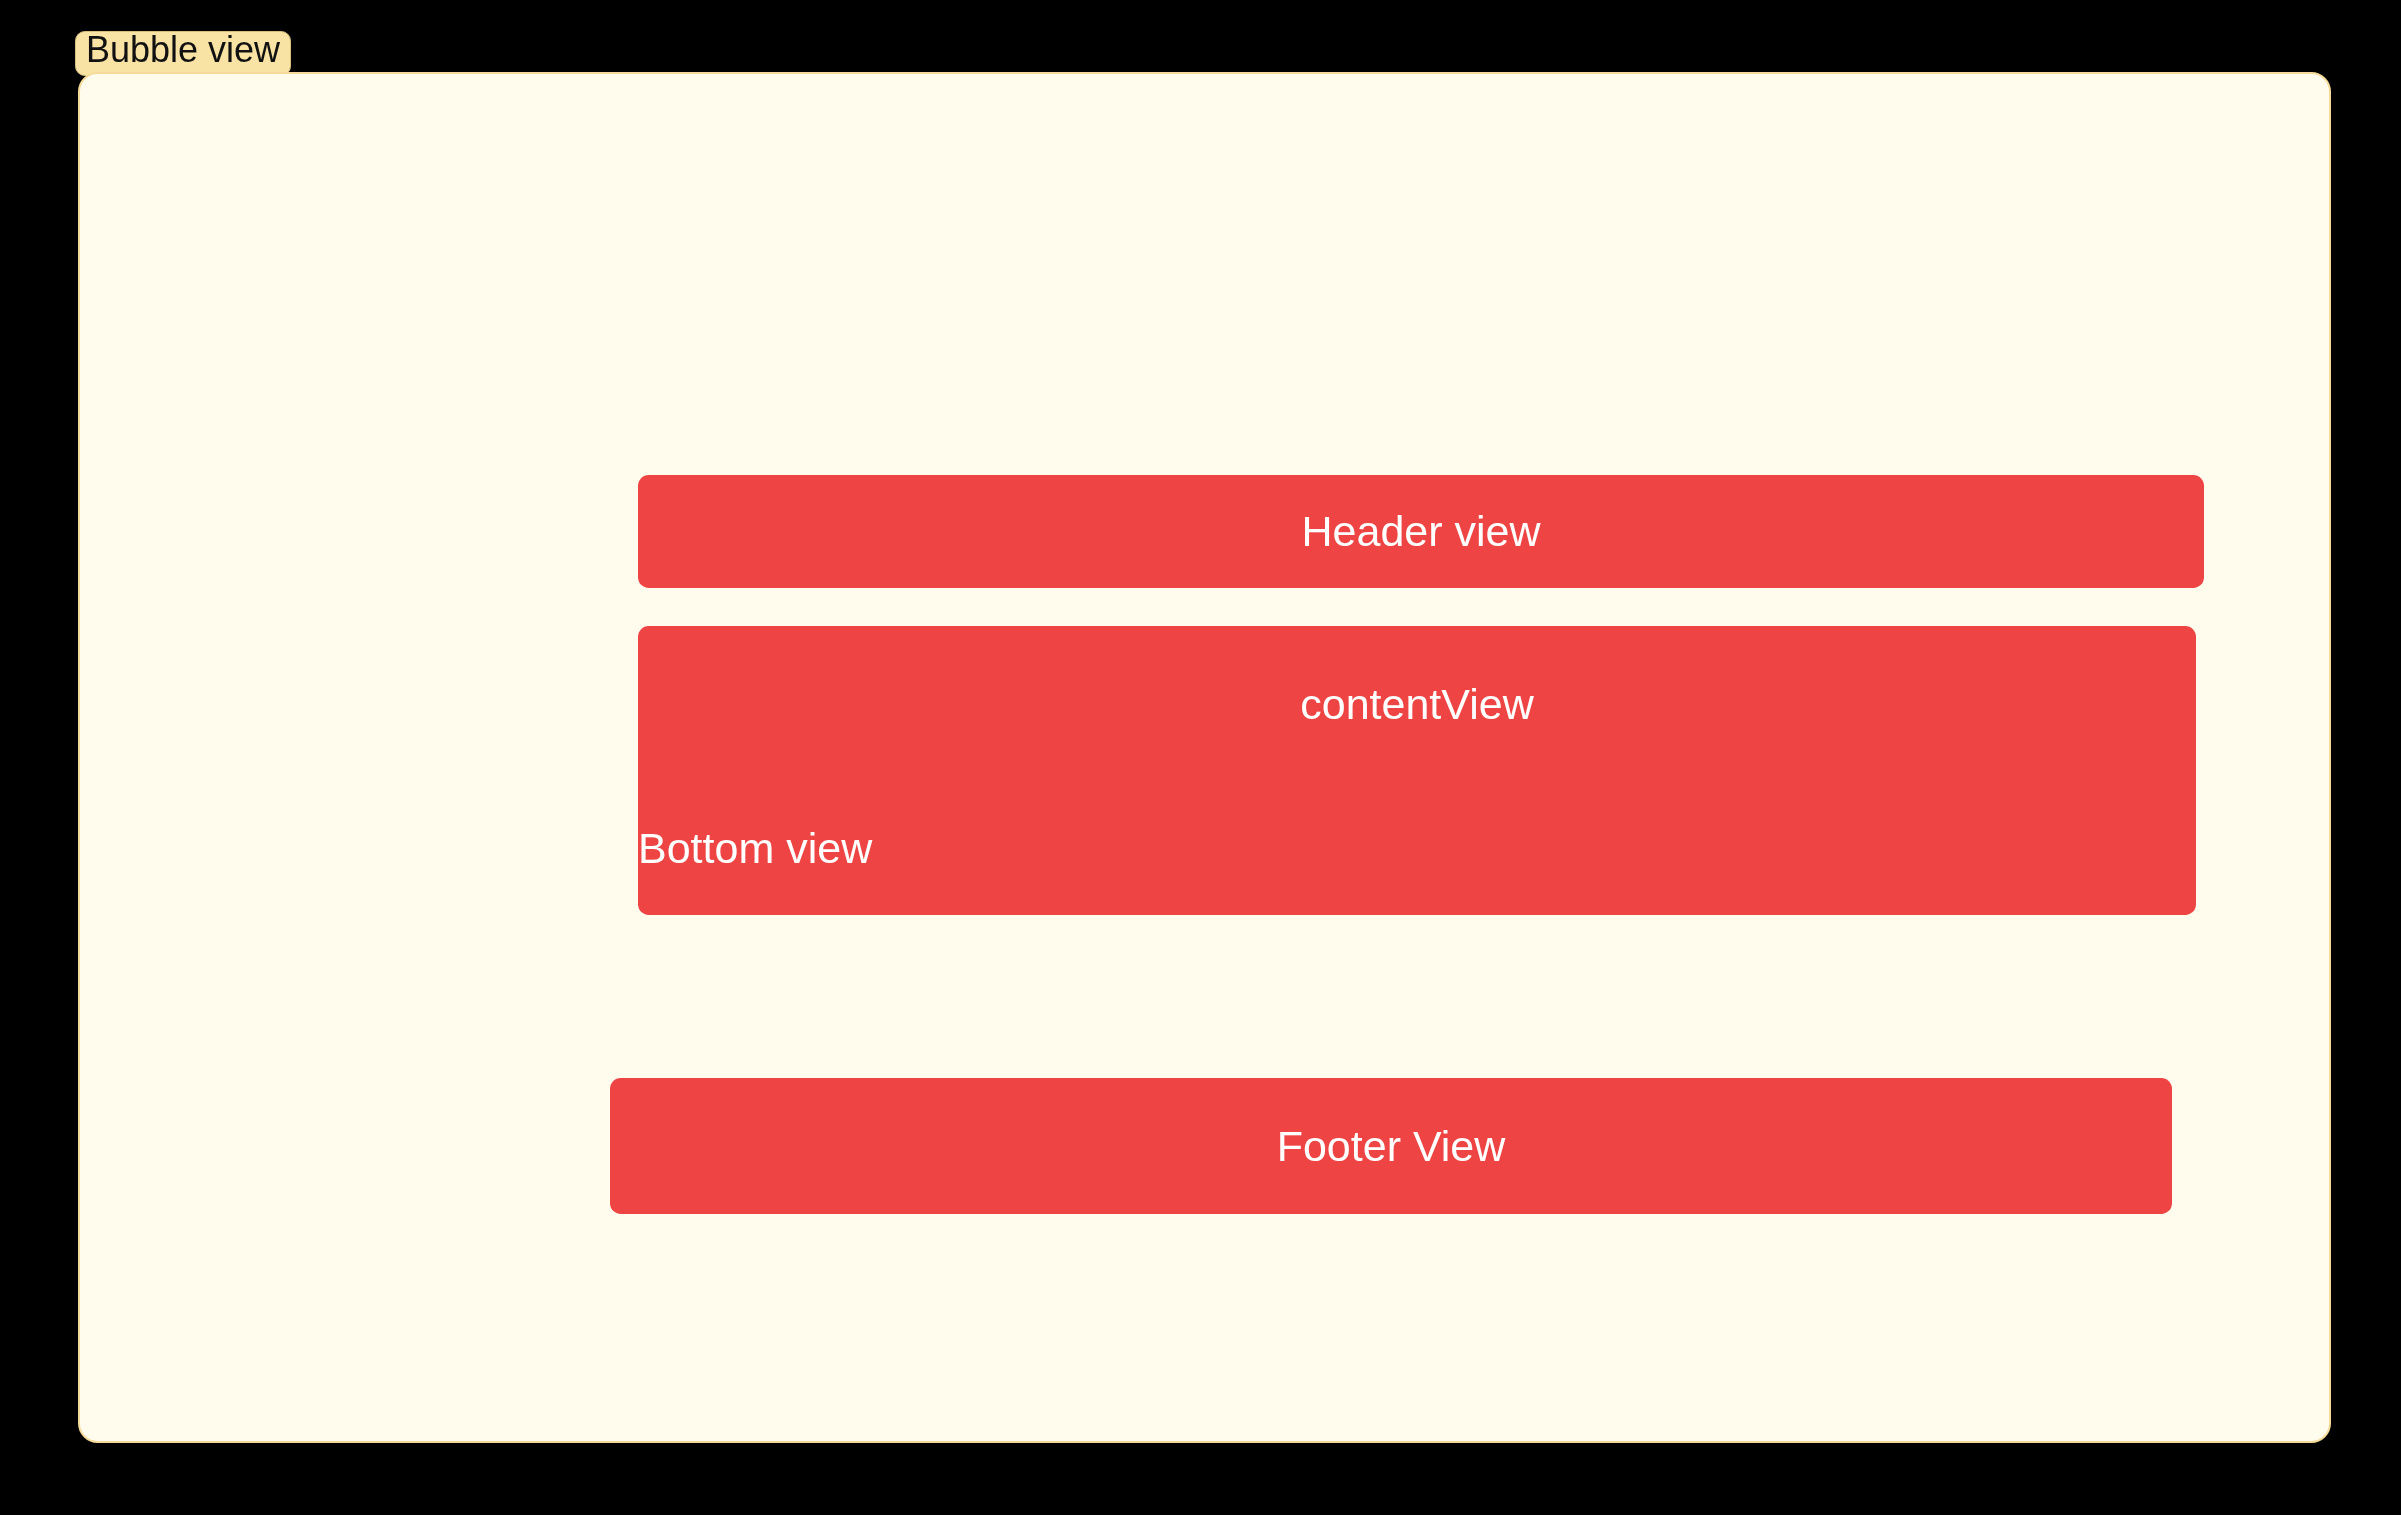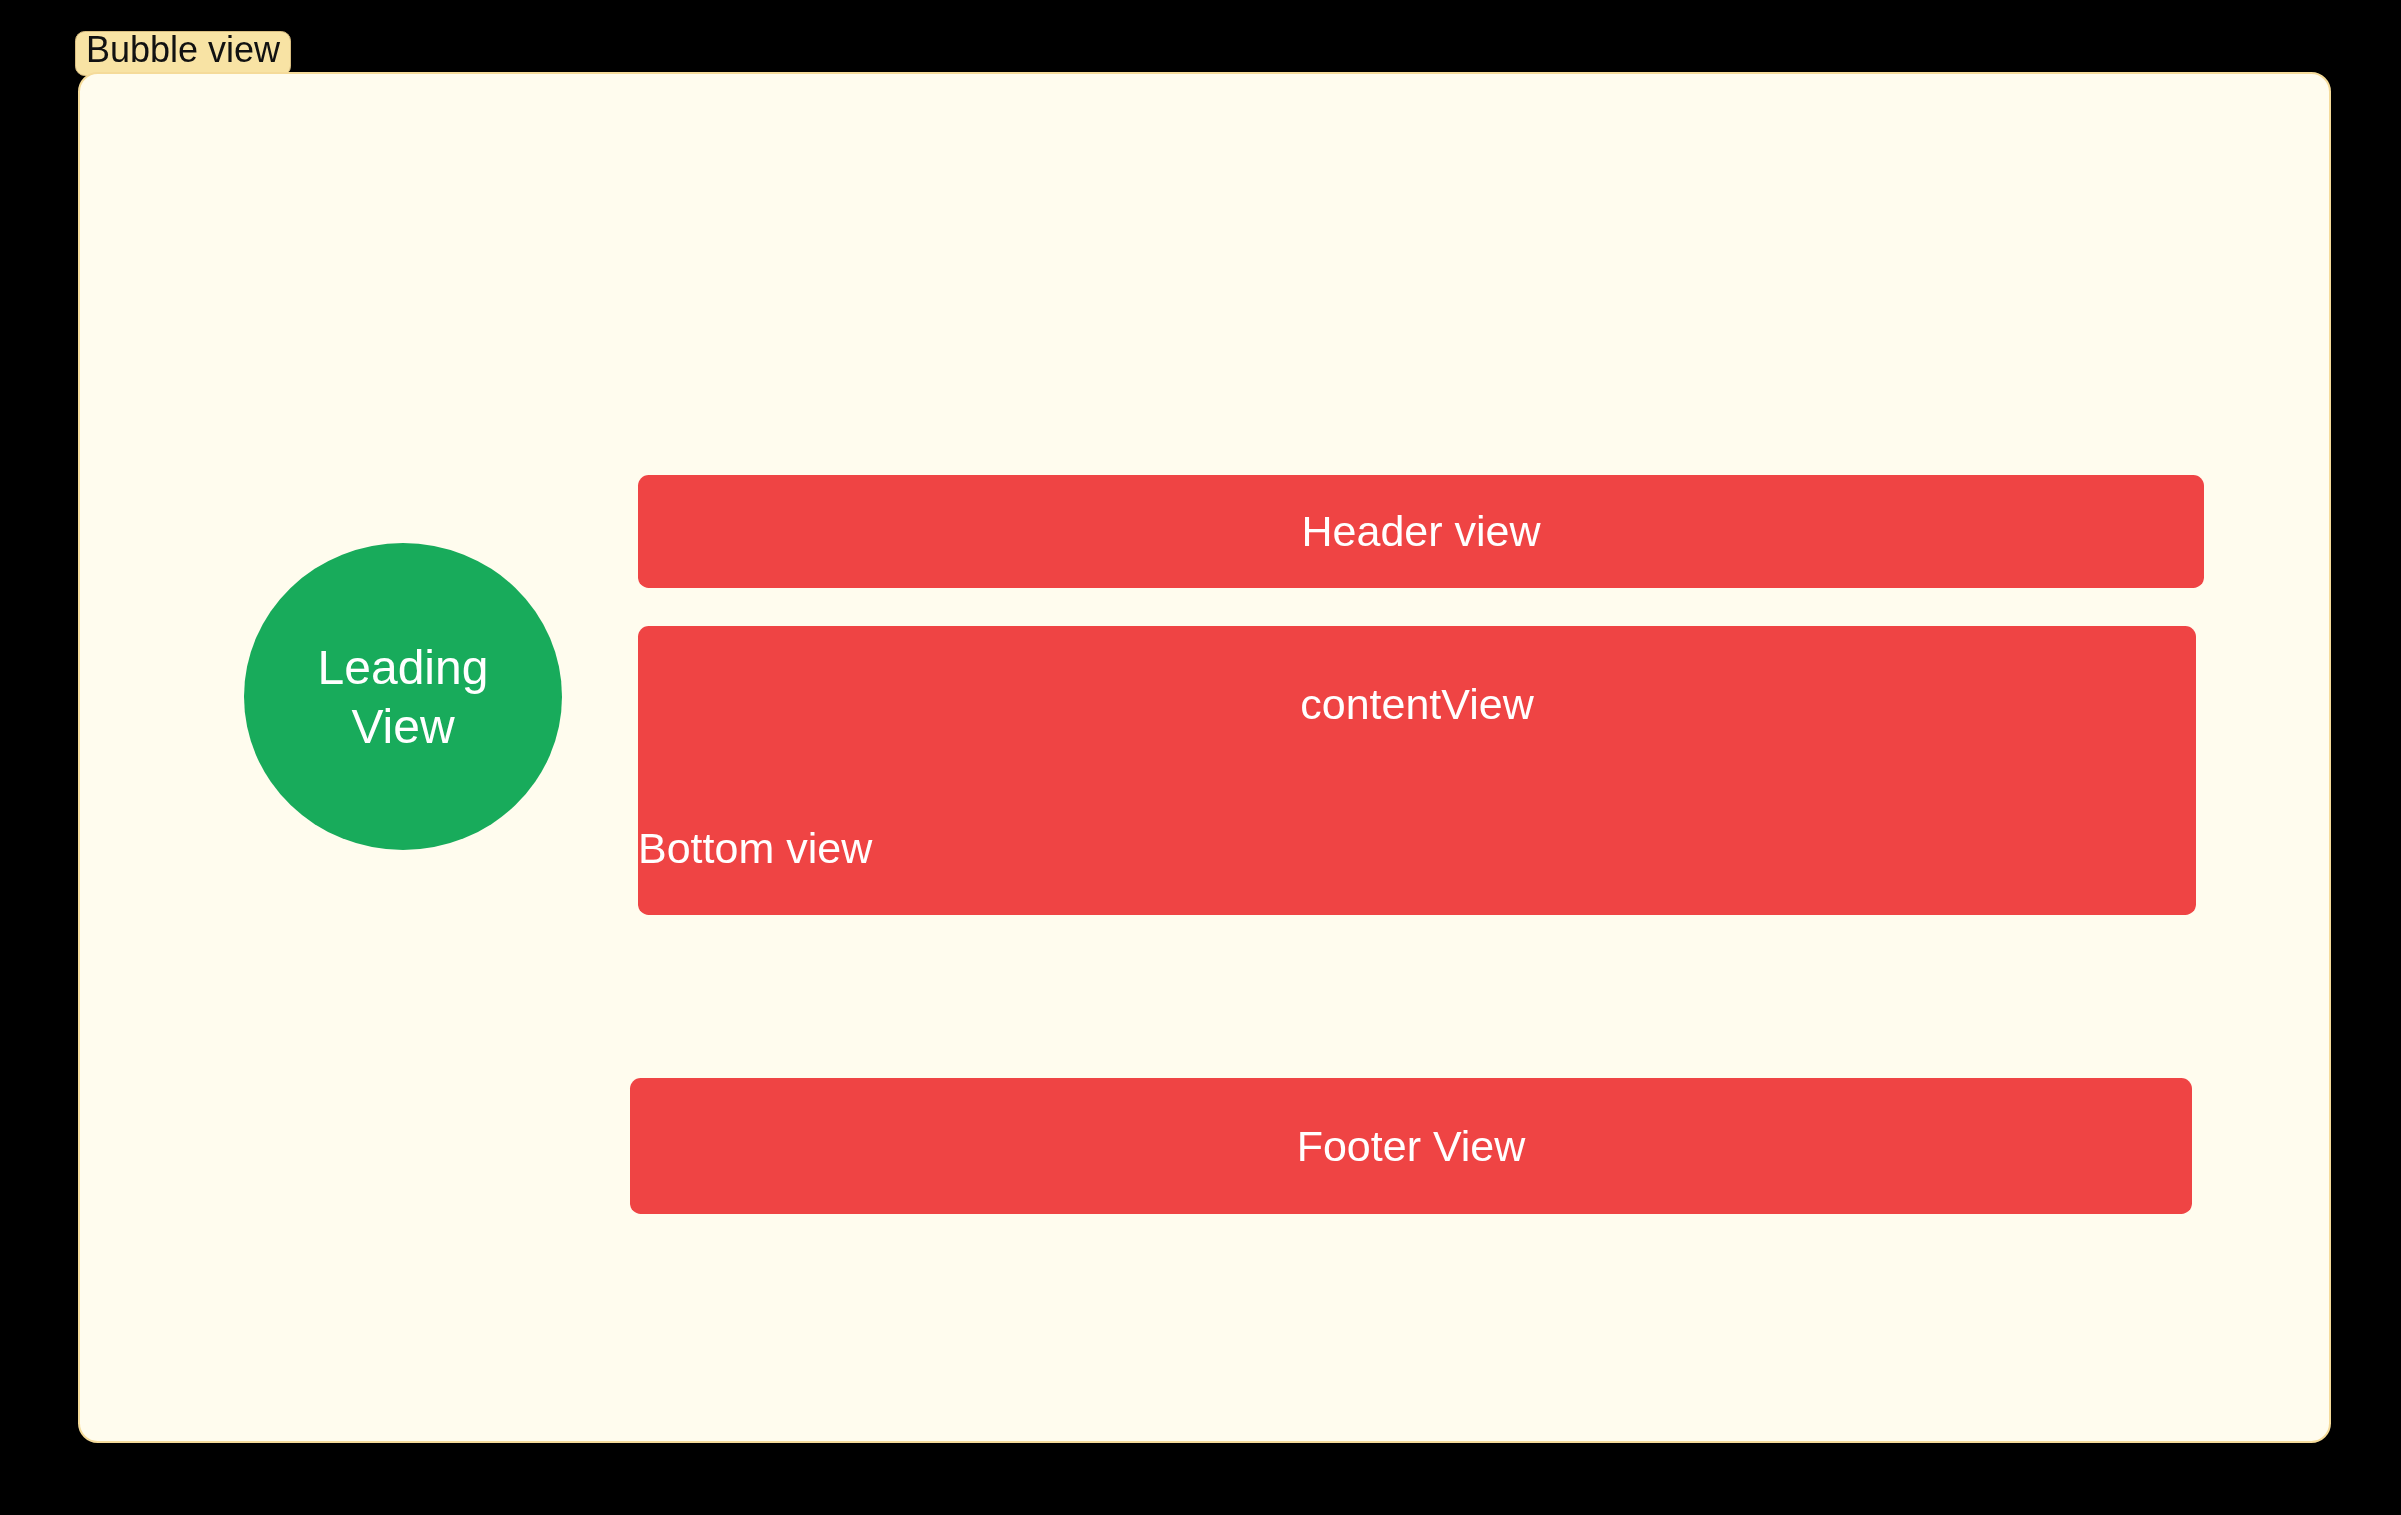--- a/index.html
+++ b/index.html
@@ -96,40 +96,36 @@
     display: flex;
     align-items: center;
     justify-content: flex-start;
   }
   .bar-thread {
     left: 558px; top: 842px;
     width: 1560px; height: 156px;
     border-radius: 10.7px;
   }
   .bar-footer {
-    left: 550px; top: 1004px;
+    left: 530px; top: 1004px;
     width: 1562px; height: 136px;
     border-radius: 10.7px;
   }
 </style>
 </head>
 <body>
 
 <div id="stage">
 
   <div class="badge">
     <span>Bubble view</span>
   </div>
 
   <div class="canvas">
 
-    <div class="leading-circle">
-      <span>Leading</span>
-      <span>View</span>
-    </div>
 
     <div class="bar blue bar-header">
       <span>Header view</span>
     </div>
 
     <div class="bar blue bar-content">
       <div class="row-content">
         <span>contentView</span>
       </div>
       <div class="row-bottom">

